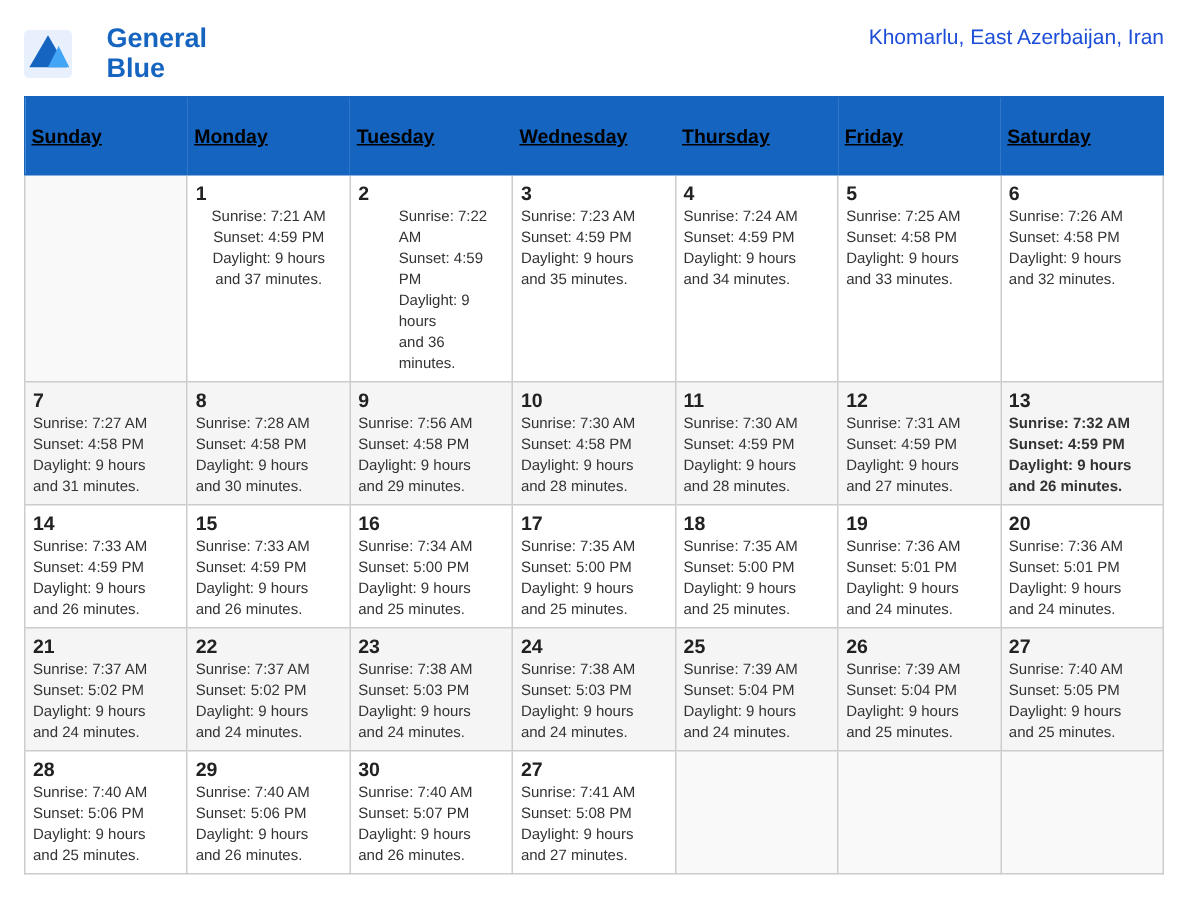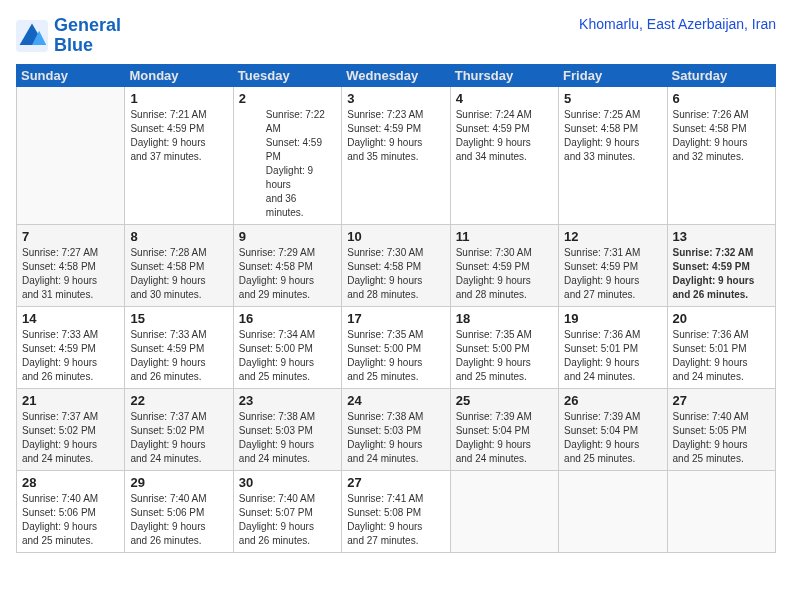--- a/index.html
+++ b/index.html
@@ -22,20 +22,21 @@
       gap: 6px;
     }
     .logo-text {
       font-size: 18px;
       font-weight: bold;
       color: #1a1a1a;
       line-height: 1.1;
     }
     .logo-text span {
       color: #1565c0;
+      margin-left: 17px;
     }
     .logo-icon {
       width: 32px;
       height: 32px;
     }
     .title-block {
       text-align: right;
     }
     .month-title {
       font-size: 32px;
@@ -47,26 +48,27 @@
       color: #1d4ed8;
     }
     .calendar {
       width: 100%;
       border-collapse: collapse;
       border: 1px solid #ccc;
       margin-top: 8px;
     }
     .calendar th {
       background: #1565c0;
-      color: #e5e5e5;
+      color: #000000;
       font-size: 13px;
       font-weight: bold;
-      padding: 3px 4px;
+      padding: 18px 4px;
       text-align: left;
       border: 1px solid #1565c0;
+      text-decoration: underline;
     }
     .calendar td {
       vertical-align: top;
       border: 1px solid #ccc;
       padding: 4px 5px;
       font-size: 10.5px;
       color: #222;
       width: calc(100% / 7);
       min-height: 80px;
       background: #fff;
@@ -122,21 +124,21 @@
         <th>Thursday</th>
         <th>Friday</th>
         <th>Saturday</th>
       </tr>
   </thead>
   <tbody id="calendar-body">
   <tr class="week-row">
         <td class="empty"></td>
         <td>
           <div class="day-num">1</div>
-          <div class="day-info" style="white-space: pre-line;">Sunrise: 7:21 AM
+          <div class="day-info" style="white-space: pre-line; text-align: center;">Sunrise: 7:21 AM
 Sunset: 4:59 PM
 Daylight: 9 hours
 and 37 minutes.</div>
         </td>
         <td>
           <div class="day-num">2</div>
           <div class="day-info" style="white-space: pre-line; margin-left: 27px;">Sunrise: 7:22 AM
 Sunset: 4:59 PM
 Daylight: 9 hours
 and 36 minutes.</div>
@@ -180,21 +182,21 @@
         </td>
         <td>
           <div class="day-num">8</div>
           <div class="day-info" style="white-space: pre-line;">Sunrise: 7:28 AM
 Sunset: 4:58 PM
 Daylight: 9 hours
 and 30 minutes.</div>
         </td>
         <td>
           <div class="day-num">9</div>
-          <div class="day-info" style="white-space: pre-line;">Sunrise: 7:29 AM
+          <div class="day-info" style="white-space: pre-line;">Sunrise: 7:56 AM
 Sunset: 4:58 PM
 Daylight: 9 hours
 and 29 minutes.</div>
         </td>
         <td>
           <div class="day-num">10</div>
           <div class="day-info" style="white-space: pre-line;">Sunrise: 7:30 AM
 Sunset: 4:58 PM
 Daylight: 9 hours
 and 28 minutes.</div>

